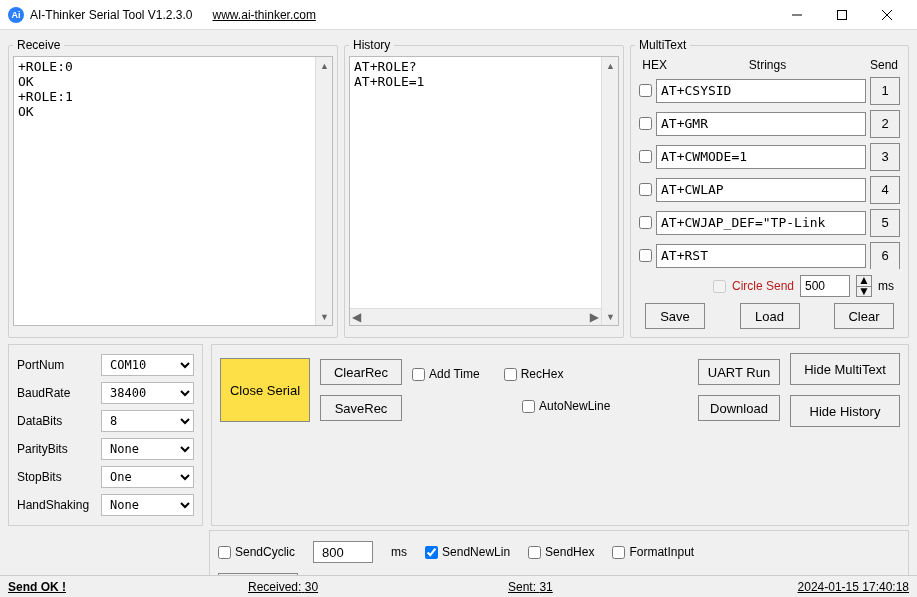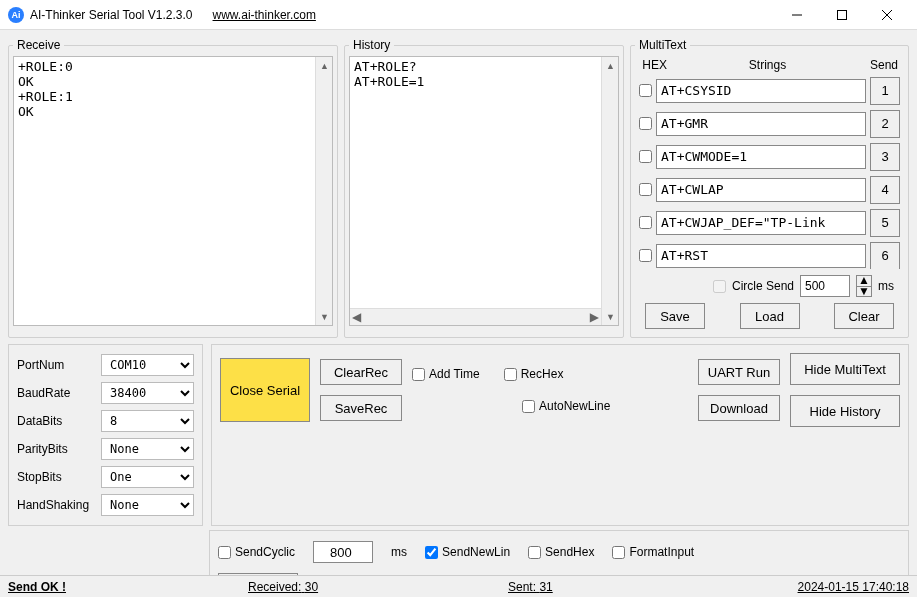--- a/index.html
+++ b/index.html
@@ -68,32 +68,32 @@
 .btn-med { width: 82px; height: 26px; border: 1px solid #888; background: #f0f0f0; font-size: 13px; }
 .btn-wide { width: 110px; height: 32px; border: 1px solid #888; background: #f0f0f0; font-size: 13px; }
 .col-btns { display: flex; flex-direction: column; gap: 10px; }
 .col-chk { display: flex; flex-direction: column; gap: 18px; flex: 1; }
 .chk-row { display: flex; align-items: center; gap: 24px; }
 .chk-item { display: flex; align-items: center; gap: 4px; font-size: 13px; }
 .chk-item input { width: 13px; height: 13px; }
 
 .send-box { width: calc(100% - 201px); margin-left: 201px; border: 1px solid #d0d0d0; background: #f0f0f0; padding: 10px 8px; margin-top: -2px; }
 .send-opts { display: flex; align-items: center; gap: 18px; margin-bottom: 10px; }
-.send-opts .num { width: 60px; height: 22px; border: 1px solid #888; padding: 0 16px; font-size: 13px; }
+.send-opts .num { width: 60px; height: 22px; border: 1px solid #888; padding: 0 8px; font-size: 13px; }
 .send-row { display: flex; align-items: center; gap: 10px; }
 .send-row button { width: 80px; height: 28px; border: 1px solid #888; background: #f0f0f0; font-size: 13px; }
 .send-row input[type=text] { flex: 1; height: 24px; border: 1px solid #888; padding: 0 4px; font-family: "SimSun", monospace; font-size: 13px; }
 
 .statusbar { position: absolute; bottom: 0; left: 0; right: 0; height: 22px; background: #f0f0f0; border-top: 1px solid #ccc; display: flex; align-items: center; padding: 0 8px; font-size: 13px; text-decoration: underline; }
 .statusbar .st-ok { font-weight: bold; width: 240px; }
 .statusbar .st-recv { width: 260px; }
 .statusbar .st-sent { flex: 1; }
 .statusbar .st-time { }
 
-.disabled-text { color: #000000; }
+.disabled-text { color: #b91c1c; }
 </style>
 </head>
 <body>
 
 <div class="titlebar">
   <div class="logo">Ai</div>
   <div class="title">AI-Thinker Serial Tool V1.2.3.0</div>
   <div class="url">www.ai-thinker.com</div>
   <div class="spacer"></div>
   <div class="winbtn">

